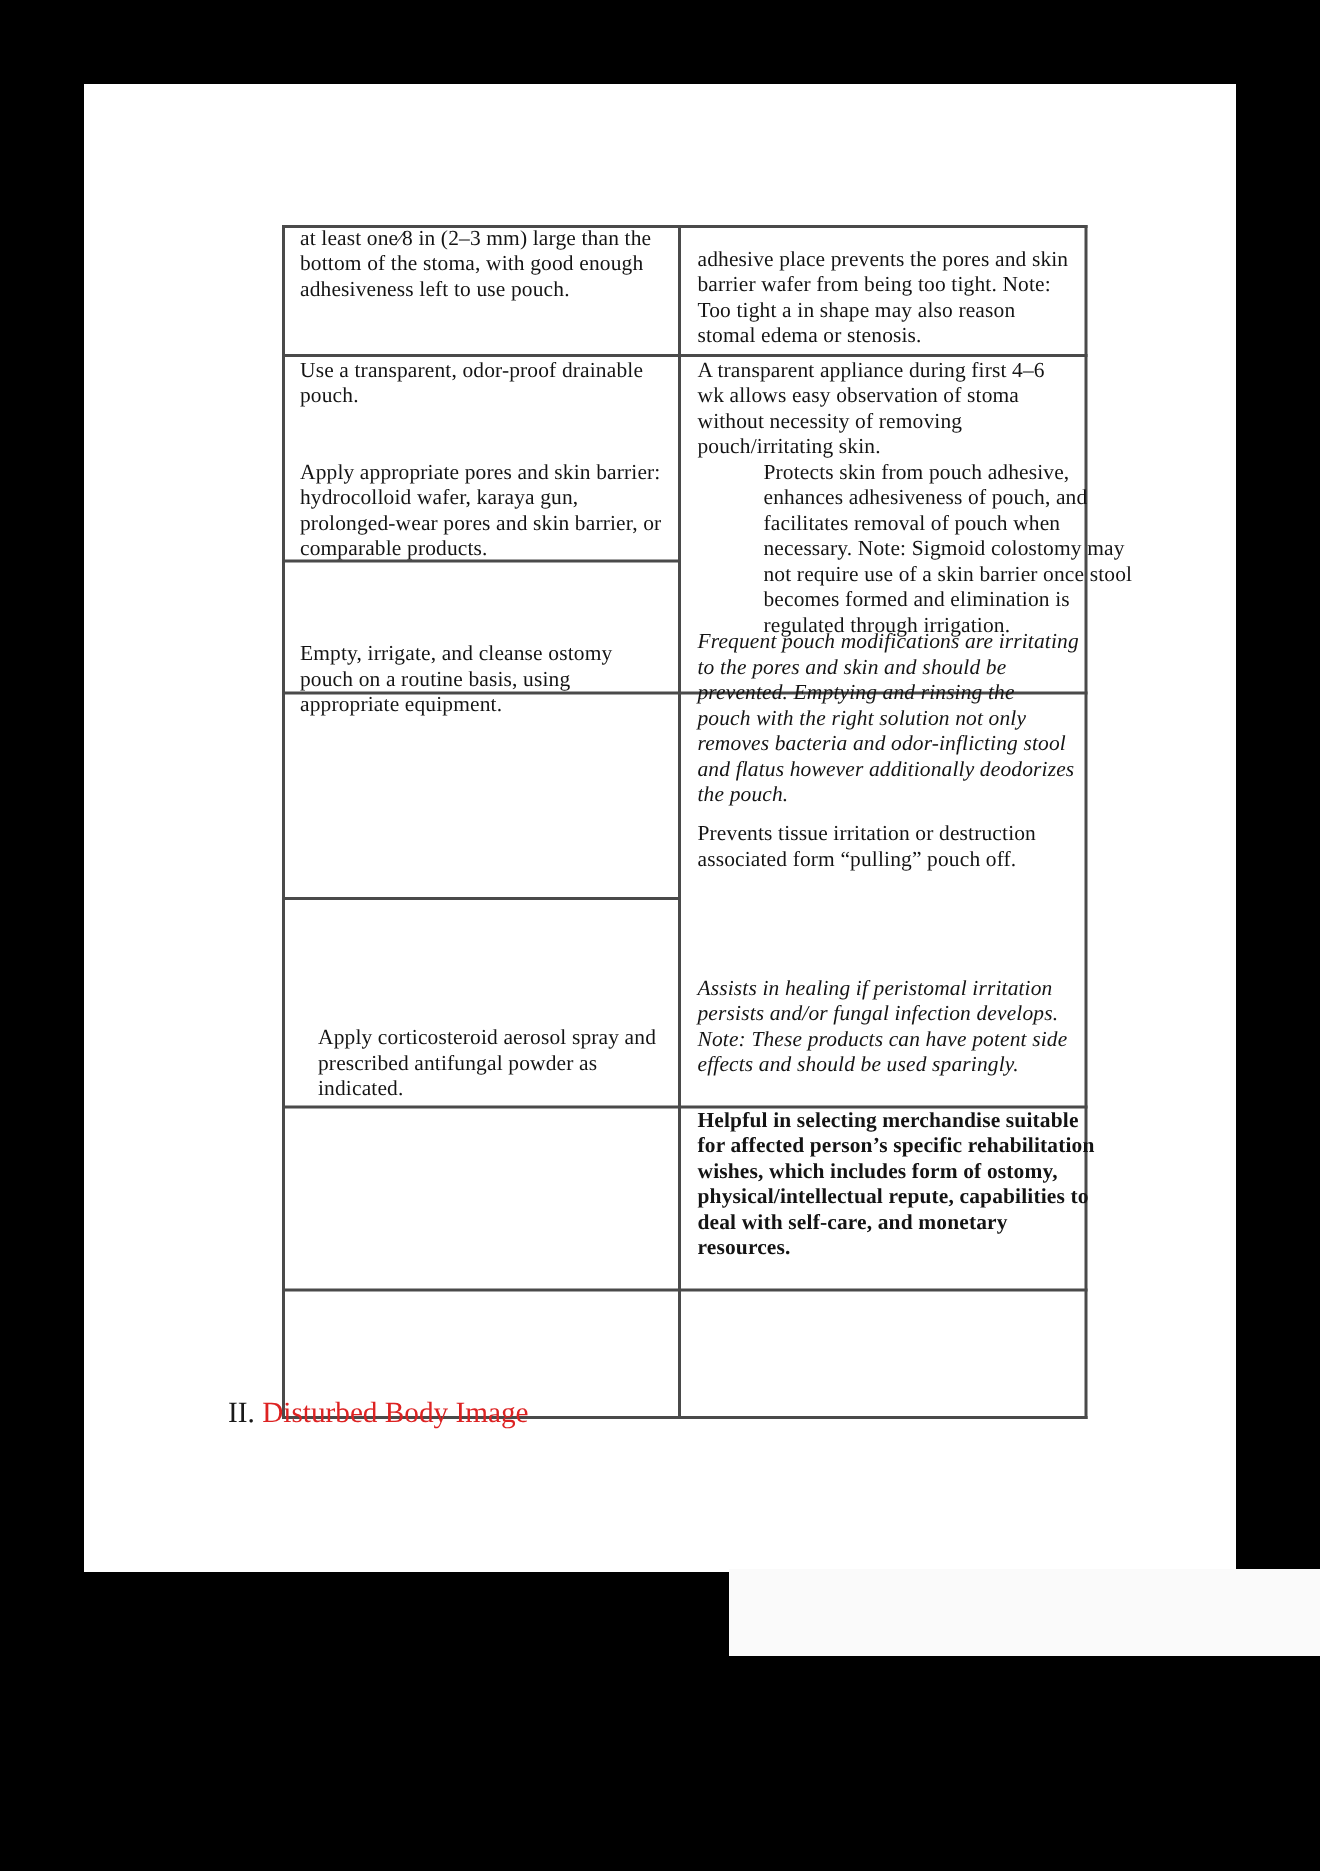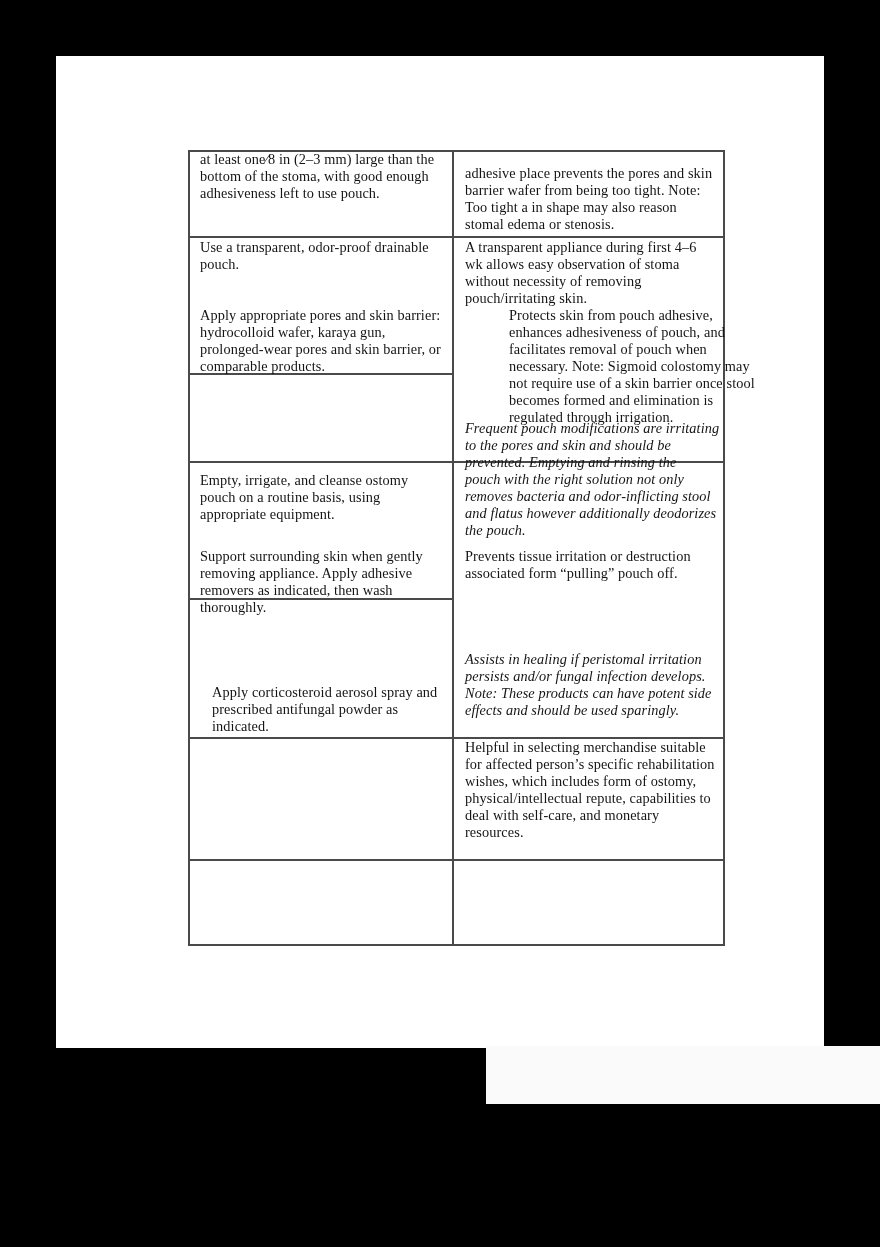--- a/index.html
+++ b/index.html
@@ -30,33 +30,33 @@
     font-size:14.3px;
     line-height:17px;
     color:#141414;
     letter-spacing:0.1px;
   }
   
   .lc { left:200px; }
   .lc1 { top:151px; }
   .lc2 { top:239px; }
   .lc3 { top:307px; }
-  .lc4 { top:428px;margin-top:44px; }
+  .lc4 { top:428px; }
   .lc5 { top:548px; }
   .lc6 { top:684px;margin-left:12px; }
   .lc7 { top:739px; }
   
   .rc { left:465px; }
   .rc1 { top:165px; }
   .rc2 { top:239px; }
   .rc3 { top:307px;margin-left:44px; }
   .rc4 { top:420px;font-style:italic; }
   .rc5 { top:548px; }
   .rc6 { top:651px;font-style:italic; }
-  .rc7 { top:739px; }
+  .rc7 { top:739px;font-weight:bold; }
 
   #footer-heading {
     position:absolute; left:152px; top:932px;
     font-size:19.5px; line-height:22px;
     color:#1a1a1a;
     white-space:pre;
   }
   #footer-heading .red { color:#dd2222; }
 </style>
 </head>
@@ -85,24 +85,20 @@
 adhesiveness left to use pouch.</div>
   <div class="cell lc lc2">Use a transparent, odor-proof drainable
 pouch.</div>
   <div class="cell lc lc3">Apply appropriate pores and skin barrier:
 hydrocolloid wafer, karaya gun,
 prolonged-wear pores and skin barrier, or
 comparable products.</div>
   <div class="cell lc lc4">Empty, irrigate, and cleanse ostomy
 pouch on a routine basis, using
 appropriate equipment.</div>
-  <div class="cell lc lc5">Support surrounding skin when gently
-removing appliance. Apply adhesive
-removers as indicated, then wash
-thoroughly.</div>
   <div class="cell lc lc6">Apply corticosteroid aerosol spray and
 prescribed antifungal powder as
 indicated.</div>
 
   <div class="cell rc rc1">adhesive place prevents the pores and skin
 barrier wafer from being too tight. Note:
 Too tight a in shape may also reason
 stomal edema or stenosis.</div>
   <div class="cell rc rc2">A transparent appliance during first 4–6
 wk allows easy observation of stoma
@@ -128,14 +124,15 @@
 persists and/or fungal infection develops.
 Note: These products can have potent side
 effects and should be used sparingly.</div>
   <div class="cell rc rc7">Helpful in selecting merchandise suitable
 for affected person’s specific rehabilitation
 wishes, which includes form of ostomy,
 physical/intellectual repute, capabilities to
 deal with self-care, and monetary
 resources.</div>
 
+  <div id="footer-heading"><span>II. </span><span class="red">Disturbed Body Image</span></div>
 
 </div>
 
 </body></html>

